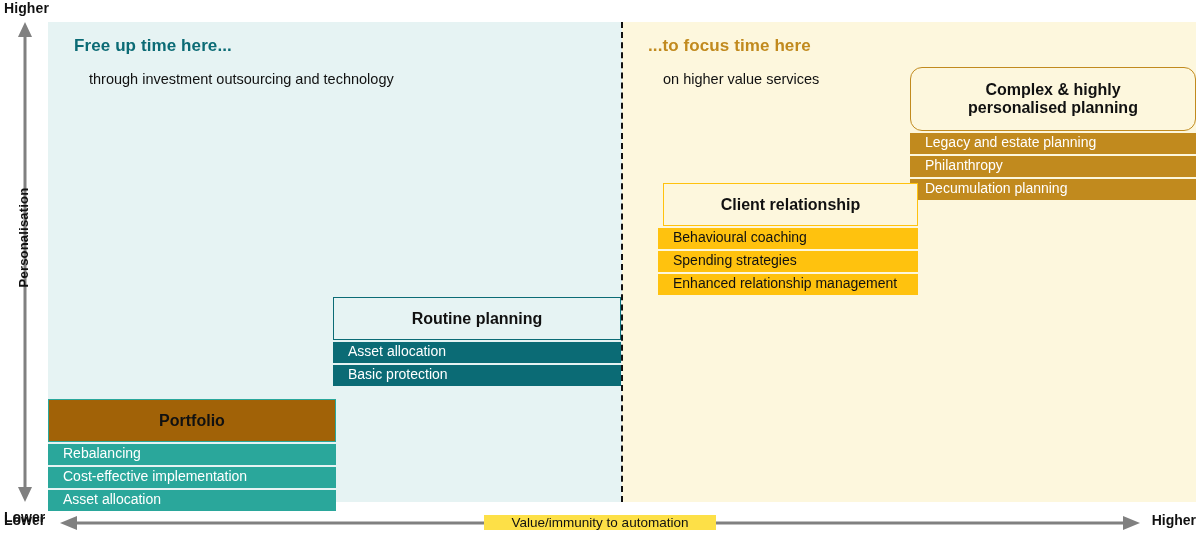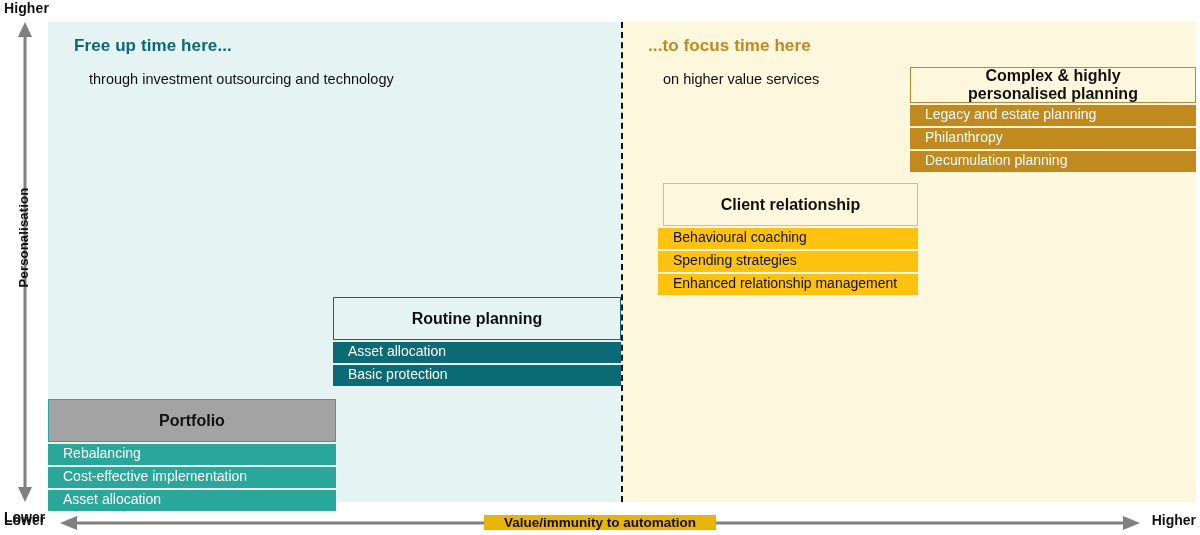--- a/index.html
+++ b/index.html
@@ -76,22 +76,22 @@
     width: 1080px;
     height: 22px;
   }
   #x-axis-title {
     position: absolute;
     left: 0;
     right: 0;
     top: 515px;
     text-align: center;
     font-size: 13.5px;
-    font-weight: bold;
-    background: #eab308;
+    font-weight: normal;
+    background: #fde047;
     width: 232px;
     margin: 0 auto;
   }
 
   
   .panel {
     position: absolute;
     top: 22px;
     height: 480px;
   }
@@ -143,40 +143,41 @@
     text-align: center;
     font-size: 16px;
     font-weight: bold;
     color: #111;
     display: flex;
     align-items: center;
     justify-content: center;
     height: 43px;
   }
   .stack-header.two-line {
-    height: 36px;
+    height: 64px;
     line-height: 1.12;
     flex-direction: column;
+    border-radius: 12px;
   }
   .bar {
     box-sizing: border-box;
     height: 21px;
     line-height: 19px;
     font-size: 14px;
     padding-left: 15px;
     color: #ffffff;
     white-space: nowrap;
     overflow: hidden;
     margin-top: 2px;
   }
 
   
   #stack-portfolio { left: 0px; top: 377px; width: 288px; }
   #stack-portfolio .stack-header {
-    background: #a3a3a3;
+    background: #a16207;
     border: 1.5px solid #2aa79b;
   }
   #stack-portfolio .bar { background: #2aa79b; }
 
   
   #stack-routine { left: 285px; top: 269px; width: 288px; margin-top: 6px; }
   #stack-routine .stack-header {
     background: #e6f3f3;
     border: 1.5px solid #0b6b75;
   }

